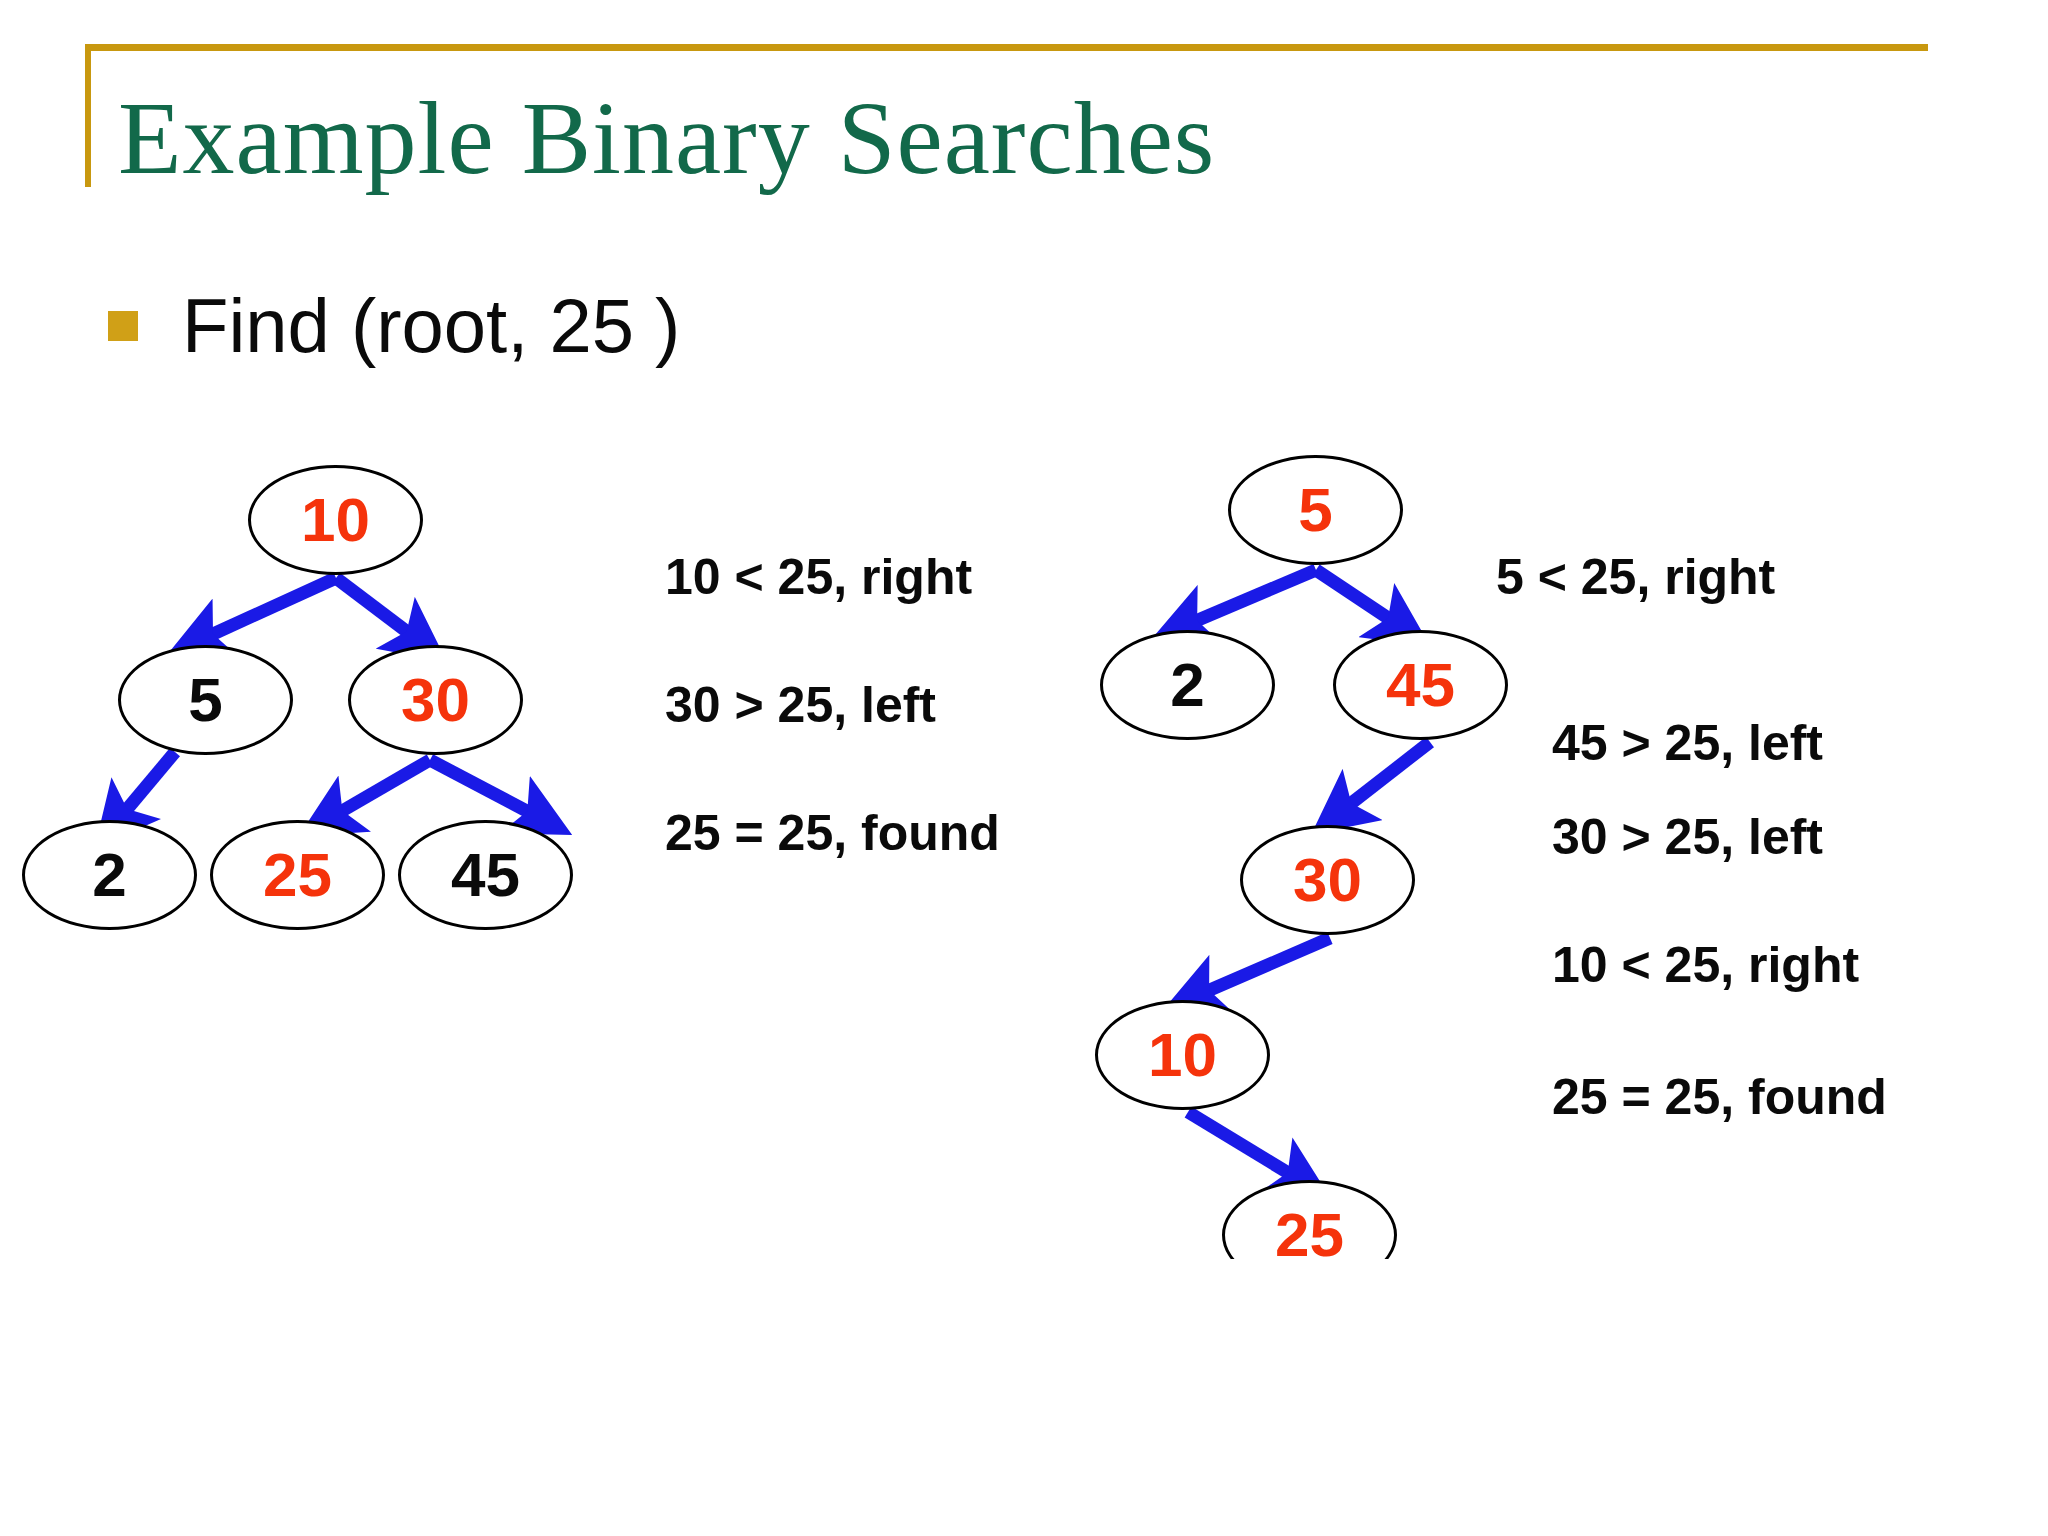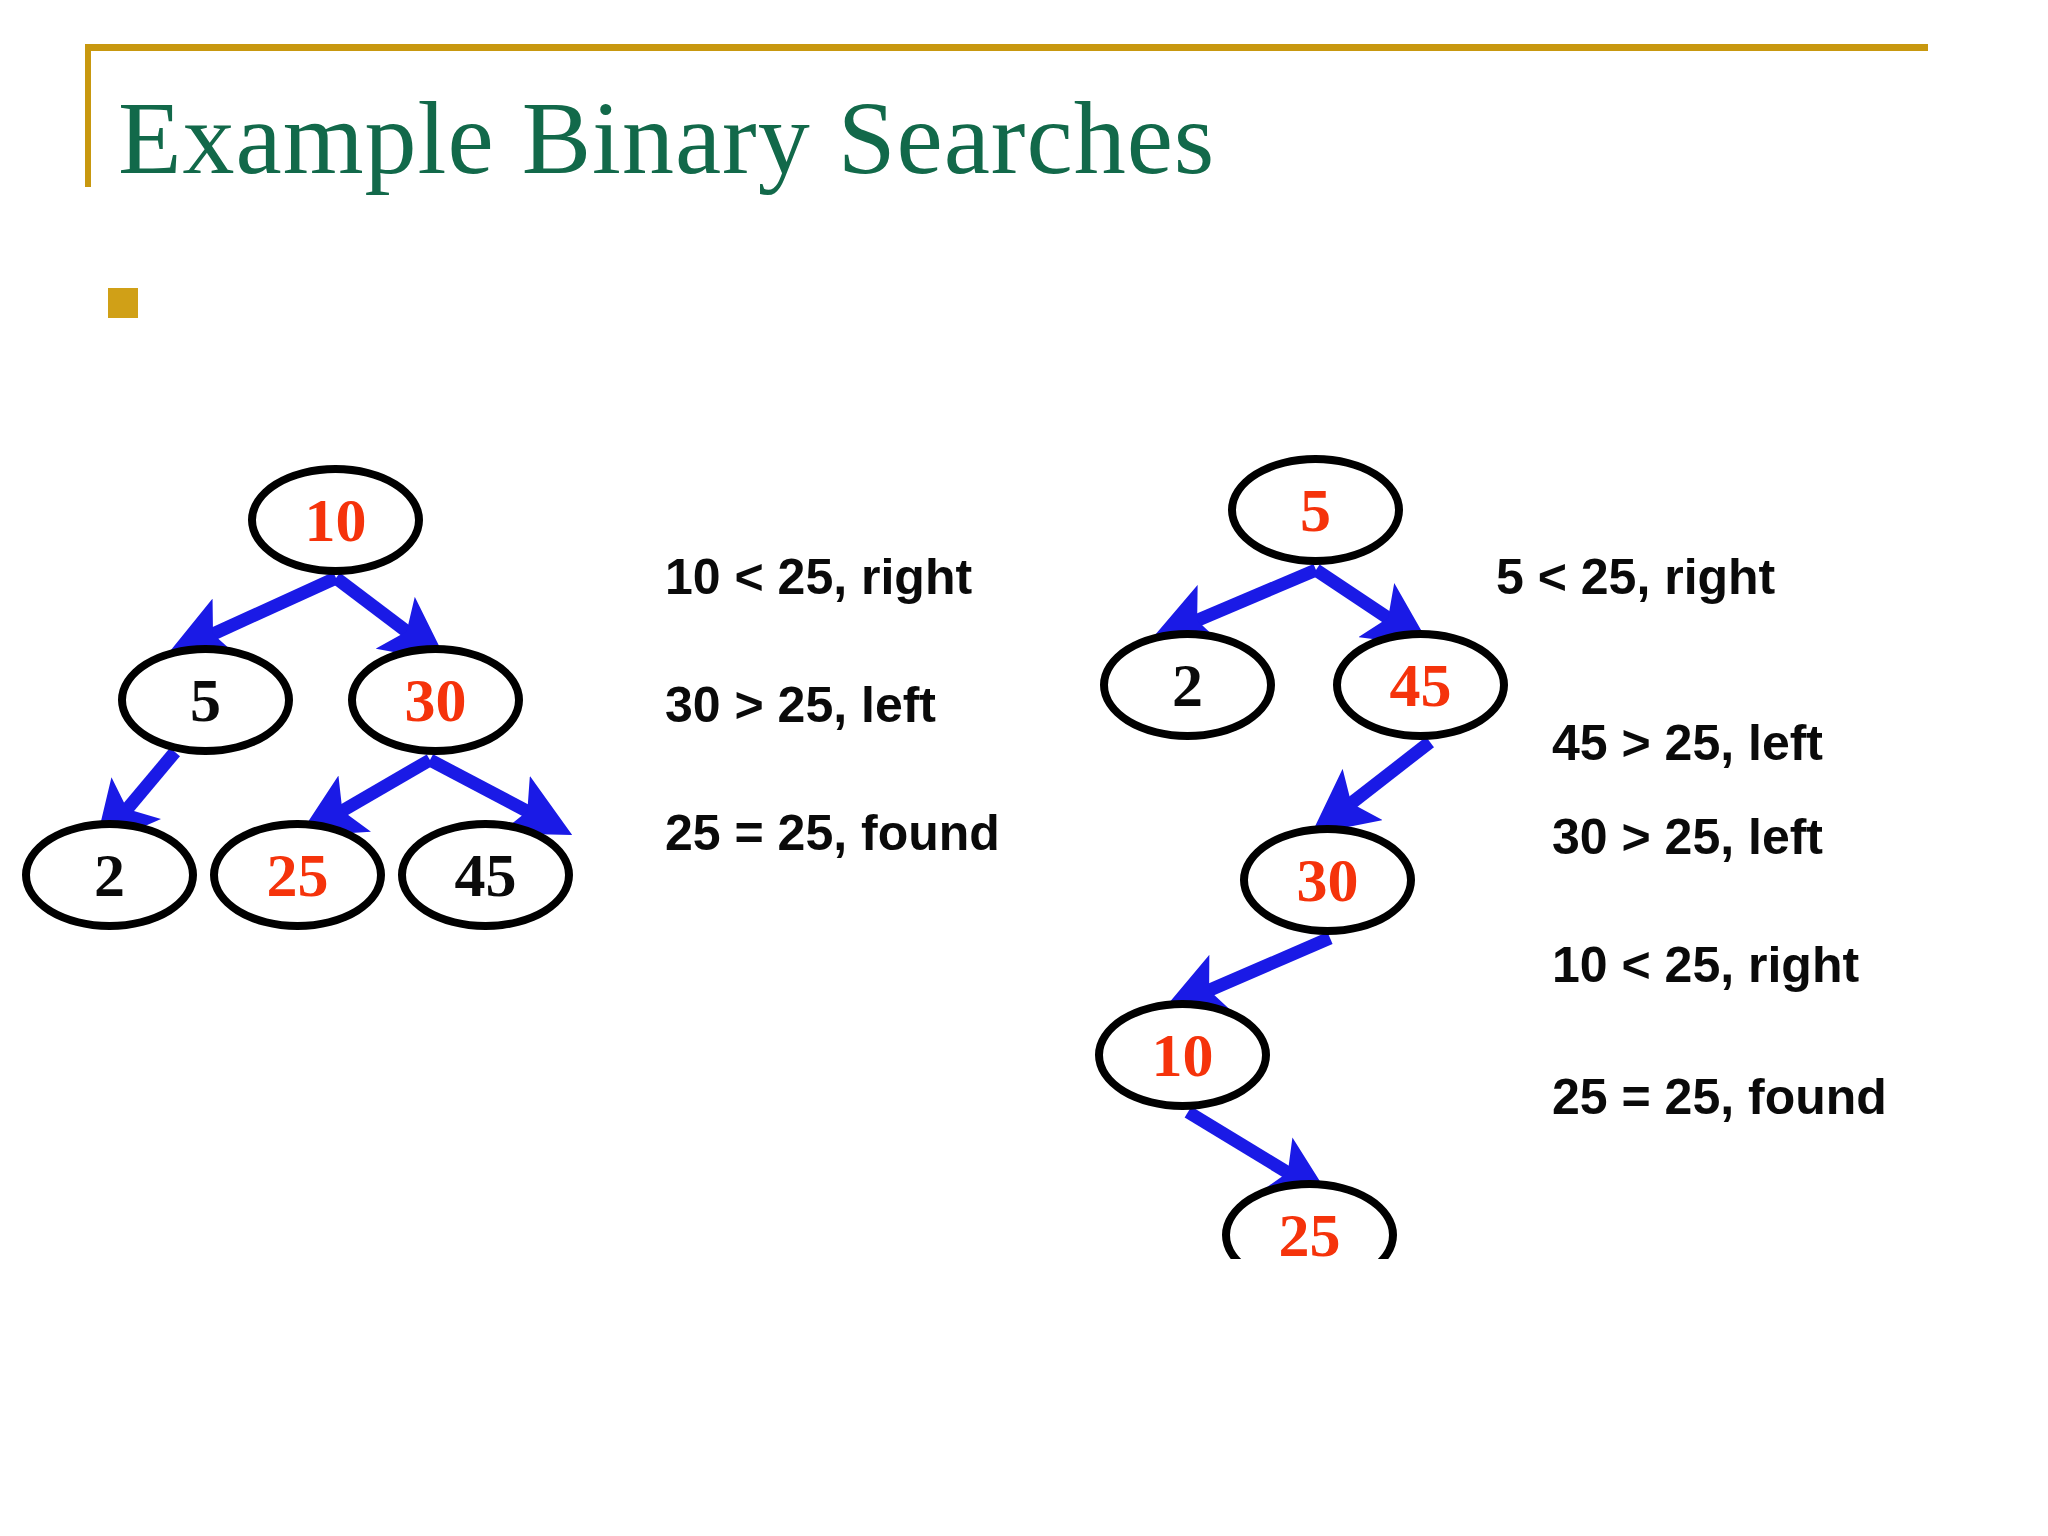--- a/index.html
+++ b/index.html
@@ -75,27 +75,27 @@
     font-size: 76px;
     color: #0A0A0A;
     line-height: 1.0;
     white-space: nowrap;
   }
 
   
   .node {
     position: absolute;
     box-sizing: border-box;
-    border: 8px solid #000000;
+    border: 3px solid #000000;
     border-radius: 50%;
     background: #ffffff;
     display: flex;
     align-items: center;
     justify-content: center;
-    font-family: Liberation Serif, serif;
+    font-family: Liberation Sans, sans-serif;
     font-weight: bold;
     font-size: 62px;
     line-height: 1;
     z-index: 3;
   }
   .node.val-hl { color: #F5330B; }
   .node.val-norm { color: #0A0A0A; }
 
   
   .arrow-layer {
@@ -126,20 +126,21 @@
 <div id="slide">
 
   <div class="rule-top"></div>
   <div class="rule-left"></div>
   <div class="rule-bottom"></div>
 
   <div class="title">Example Binary Searches</div>
 
   <div class="bullet-row">
     <div class="bullet-marker"></div>
+    <div class="bullet-text">Find (root, 25 )</div>
   </div>
 
   <svg class="arrow-layer" viewBox="0 0 2048 1536" xmlns="http://www.w3.org/2000/svg">
     <defs>
       <marker id="ah" markerWidth="5" markerHeight="5" refX="2.2" refY="2.5" orient="auto" markerUnits="strokeWidth">
         <path d="M0,0 L5,2.5 L0,5 L1.1,2.5 z" fill="#1A1AE6"></path>
       </marker>
     </defs>
     <g id="arrow-group">
         <line x1="336" y1="578" x2="200" y2="640" stroke="#1A1AE6" stroke-width="13" marker-end="url(#ah)"></line>

